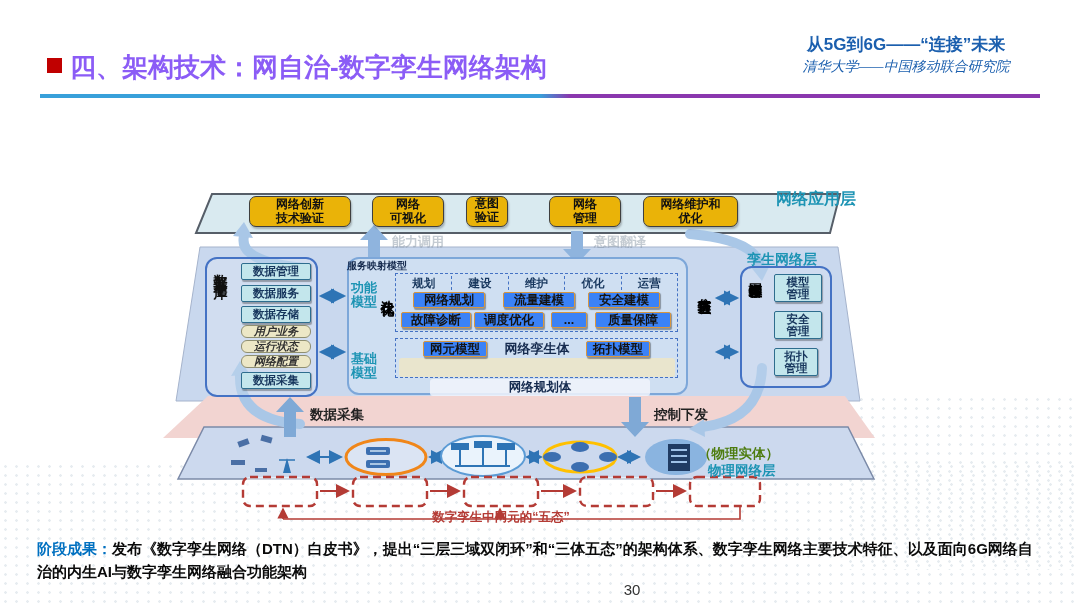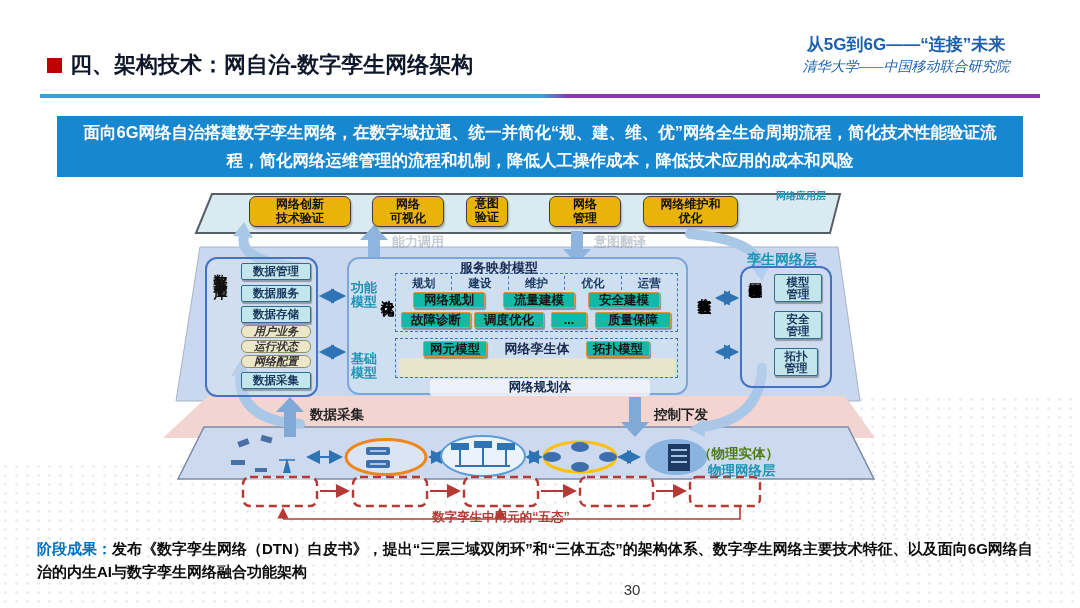--- a/index.html
+++ b/index.html
@@ -9,21 +9,21 @@
   .dots{background-image:radial-gradient(circle,#aabccb 1.2px,transparent 1.5px);
         background-size:11px 9px;opacity:.28;}
   .box{display:flex;align-items:center;justify-content:center;text-align:center;
        font-weight:bold;white-space:pre-line;box-sizing:border-box;}
   .appbox{background:#eab308;border:1.6px solid #3f3f3f;border-radius:7px;font-size:12px;
           line-height:1.12;box-shadow:1px 2px 2px rgba(0,0,0,.25);color:#111;}
   .tealbox{background:#c3e6ec;border:1.3px solid #2e6d8e;color:#17365d;font-size:11.5px;
            border-radius:2px;box-shadow:1px 1.5px 1px rgba(0,0,0,.3);line-height:1.05;}
   .beigebox{background:#ece7c6;border:1px solid #8f8f72;color:#333;font-style:italic;
             font-size:11px;border-radius:6px;}
-  .orangebox{background:#14b8a6;border:1.2px solid #d8973f;color:#141414;font-size:12.5px;
+  .orangebox{background:#3b82f6;border:1.2px solid #d8973f;color:#141414;font-size:12.5px;
              border-radius:2px;box-shadow:1px 1.5px 1px rgba(0,0,0,.35);}
   .vtext{writing-mode:vertical-rl;text-orientation:upright;font-weight:bold;letter-spacing:2px;}
   .teallabel{color:#1d94b4;font-weight:bold;}
   .panel{border:2px solid #4472c4;border-radius:12px;box-sizing:border-box;}
   .dashbox{border:1.5px dashed #4472c4;box-sizing:border-box;}
   .phase{flex:1;border-right:1.5px dashed #4472c4;font-size:11.5px;font-weight:bold;
          color:#17365d;text-align:center;line-height:14px;}
   .phase:last-child{border-right:none;}
   .faint{color:rgba(125,140,155,.45);font-weight:bold;font-size:13px;}
   .flowlabel{color:#222;font-weight:bold;font-size:13.5px;}
@@ -171,28 +171,27 @@
       <line x1="656" y1="491" x2="685" y2="491" marker-end="url(#mred)"></line>
     </g>
     <g stroke="#b43b35" stroke-width="1.6" fill="none">
       <path d="M 740 506 L 740 519 L 283 519"></path>
       <line x1="283" y1="519" x2="283" y2="509" marker-end="url(#mred)"></line>
       <line x1="500" y1="519" x2="500" y2="509" marker-end="url(#mred)"></line>
     </g>
   </svg>
 
   <div class="abs" style="left:47px;top:58px;width:15px;height:15px;background:#c00000;"></div>
-  <div class="abs" style="left:70px;top:50px;font-size:22px;font-weight:bold;color:#0f172a;">四、架构技术：网自治-数字孪生网络架构</div>
+  <div class="abs" style="left:70px;top:50px;font-size:26px;font-weight:bold;color:#8b5cf6;">四、架构技术：网自治-数字孪生网络架构</div>
   <div class="abs" style="left:770px;top:33px;width:272px;text-align:center;color:#1b5fae;font-weight:bold;font-size:17px;">从5G到6G——“连接”未来</div>
   <div class="abs" style="left:770px;top:58px;width:272px;text-align:center;color:#1b5fae;font-size:14px;font-style:italic;font-family:'Liberation Serif','DejaVu Serif',serif;">清华大学——中国移动联合研究院</div>
   <div class="abs" style="left:40px;top:94px;width:1000px;height:3.5px;background:linear-gradient(90deg,#38a0da 0%,#38a0da 50%,#8a37ae 53%,#8a37ae 100%);"></div>
 
-  <div class="abs box" style="left:57px;top:116px;width:966px;height:61px;background:#1787cf;color:#fff;font-size:16.5px;line-height:1.65;padding:0 14px;z-index:3;">面向6G网络自治搭建数字孪生网络，在数字域拉通、统一并简化“规、建、维、优”网络全生命周期流程，简化技术性能验证流程，简化网络运维管理的流程和机制，降低人工操作成本，降低技术应用的成本和风险</div>
-
-  <div class="abs teallabel" style="left:776px;top:189px;font-size:10px;z-index:3;">网络应用层</div>
+
+  <div class="abs teallabel" style="left:776px;top:189px;font-size:16px;z-index:3;">网络应用层</div>
   <div class="abs box appbox" style="left:249px;top:196px;width:102px;height:31px;z-index:3;">网络创新
 技术验证</div>
   <div class="abs box appbox" style="left:372px;top:196px;width:72px;height:31px;z-index:3;">网络
 可视化</div>
   <div class="abs box appbox" style="left:466px;top:196px;width:42px;height:31px;z-index:3;font-family:Liberation Mono, monospace;">意图
 验证</div>
   <div class="abs box appbox" style="left:549px;top:196px;width:72px;height:31px;z-index:3;">网络
 管理</div>
   <div class="abs box appbox" style="left:643px;top:196px;width:95px;height:31px;z-index:3;">网络维护和
 优化</div>
@@ -206,21 +205,21 @@
   <div class="abs vtext" style="left:212px;top:263px;height:130px;font-size:14px;color:#111;z-index:4;">数据共享仓库</div>
   <div class="abs box tealbox" style="left:241px;top:263px;width:70px;height:17px;z-index:4;">数据管理</div>
   <div class="abs box tealbox" style="left:241px;top:285px;width:70px;height:17px;z-index:4;">数据服务</div>
   <div class="abs box tealbox" style="left:241px;top:306px;width:70px;height:17px;z-index:4;">数据存储</div>
   <div class="abs box beigebox" style="left:241px;top:325px;width:70px;height:13px;z-index:4;">用户业务</div>
   <div class="abs box beigebox" style="left:241px;top:340px;width:70px;height:13px;z-index:4;">运行状态</div>
   <div class="abs box beigebox" style="left:241px;top:355px;width:70px;height:13px;z-index:4;">网络配置</div>
   <div class="abs box tealbox" style="left:241px;top:372px;width:70px;height:17px;z-index:4;">数据采集</div>
 
   <div class="abs" style="left:347px;top:257px;width:341px;height:138px;background:#cfdff2;border:2px solid #7da7d9;border-radius:12px;box-sizing:border-box;z-index:3;"></div>
-  <div class="abs" style="left:347px;top:259px;width:304px;text-align:center;font-size:13px;font-weight:bold;color:#152a4e;z-index:4;">服务映射模型</div>
+  <div class="abs" style="left:347px;top:259px;width:304px;text-align:left;font-size:10px;font-weight:bold;color:#152a4e;z-index:4;">服务映射模型</div>
   <div class="abs box teallabel" style="left:347px;top:281px;width:34px;font-size:13px;line-height:1.1;z-index:4;">功能
 模型</div>
   <div class="abs box teallabel" style="left:347px;top:352px;width:34px;font-size:13px;line-height:1.1;z-index:4;">基础
 模型</div>
   <div class="abs vtext" style="left:378px;top:289px;height:68px;font-size:13.5px;color:#000;letter-spacing:1px;z-index:4;">迭代优化</div>
   <div class="abs vtext" style="left:695px;top:287px;height:68px;font-size:13.5px;color:#000;letter-spacing:1px;z-index:4;">仿真验证</div>
 
   <div class="abs dashbox" style="left:395px;top:273px;width:283px;height:59px;z-index:3;"></div>
   <div class="abs" style="left:396px;top:276px;width:281px;height:14px;display:flex;z-index:4;">
     <div class="phase">规划</div>

